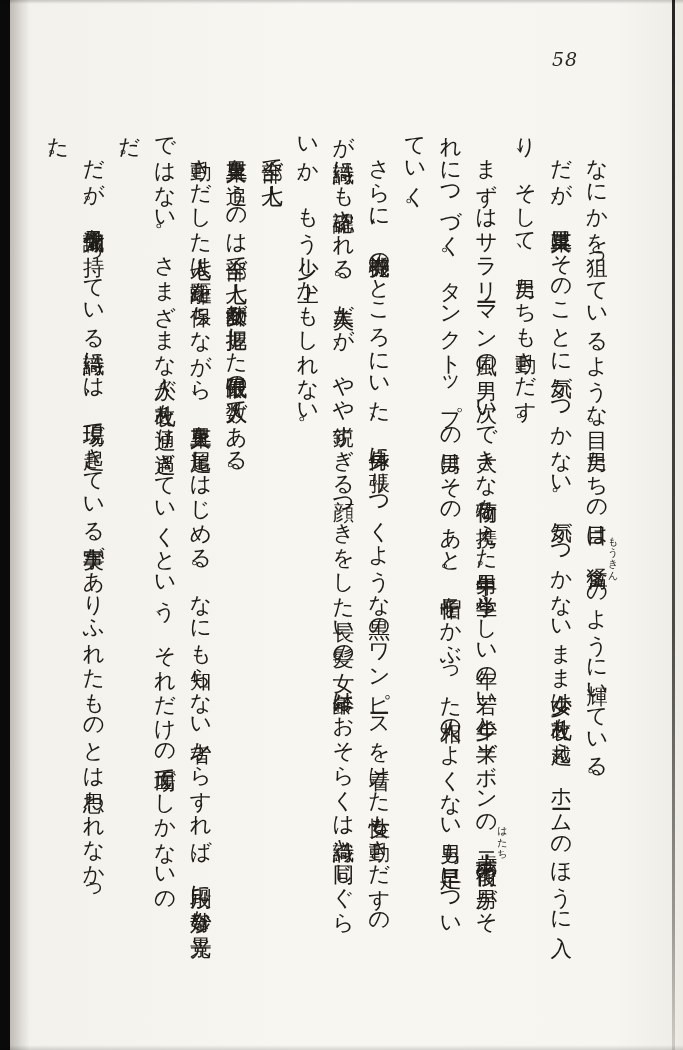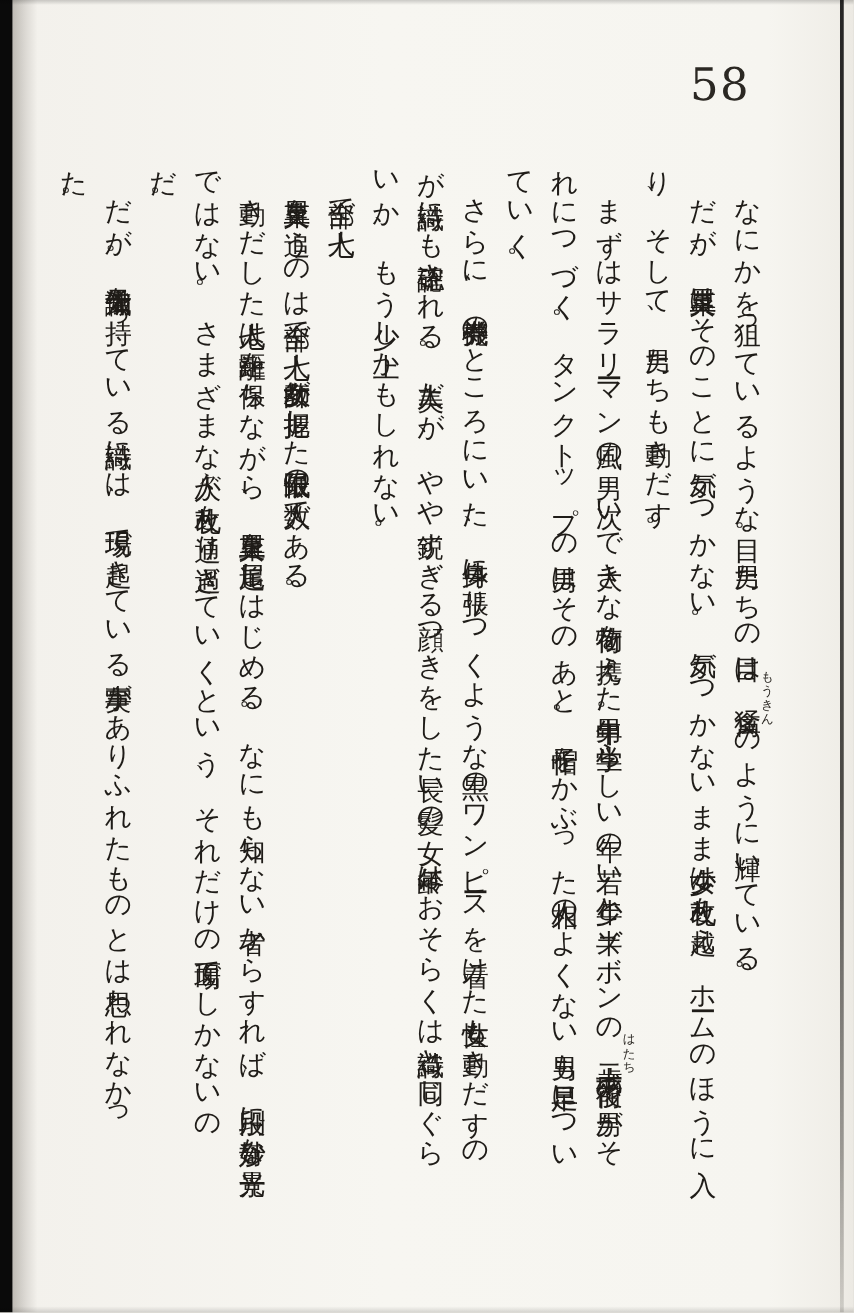--- a/index.html
+++ b/index.html
@@ -34,21 +34,21 @@
   .edge-top {
     position: absolute; top: 0; left: 0; right: 0; height: 4px;
     background: linear-gradient(180deg, rgba(0,0,0,.18), rgba(0,0,0,0));
   }
   .edge-bottom {
     position: absolute; bottom: 0; left: 0; right: 0; height: 5px;
     background: linear-gradient(0deg, rgba(0,0,0,.14), rgba(0,0,0,0));
   }
   .page-number {
     position: absolute; top: 48px; left: 552px;
-    font-size: 36px; letter-spacing: 1px;
+    font-style: italic; font-size: 19px; letter-spacing: 1px;
     color: #2b2823;
   }
   .text-block {
     position: absolute; top: 122px; left: 40px;
     width: 578px; height: 820px;
     writing-mode: vertical-rl;
     line-break: loose;
     font-size: 21.5px;
     line-height: 35.7px;
     color: #1f1c18;

